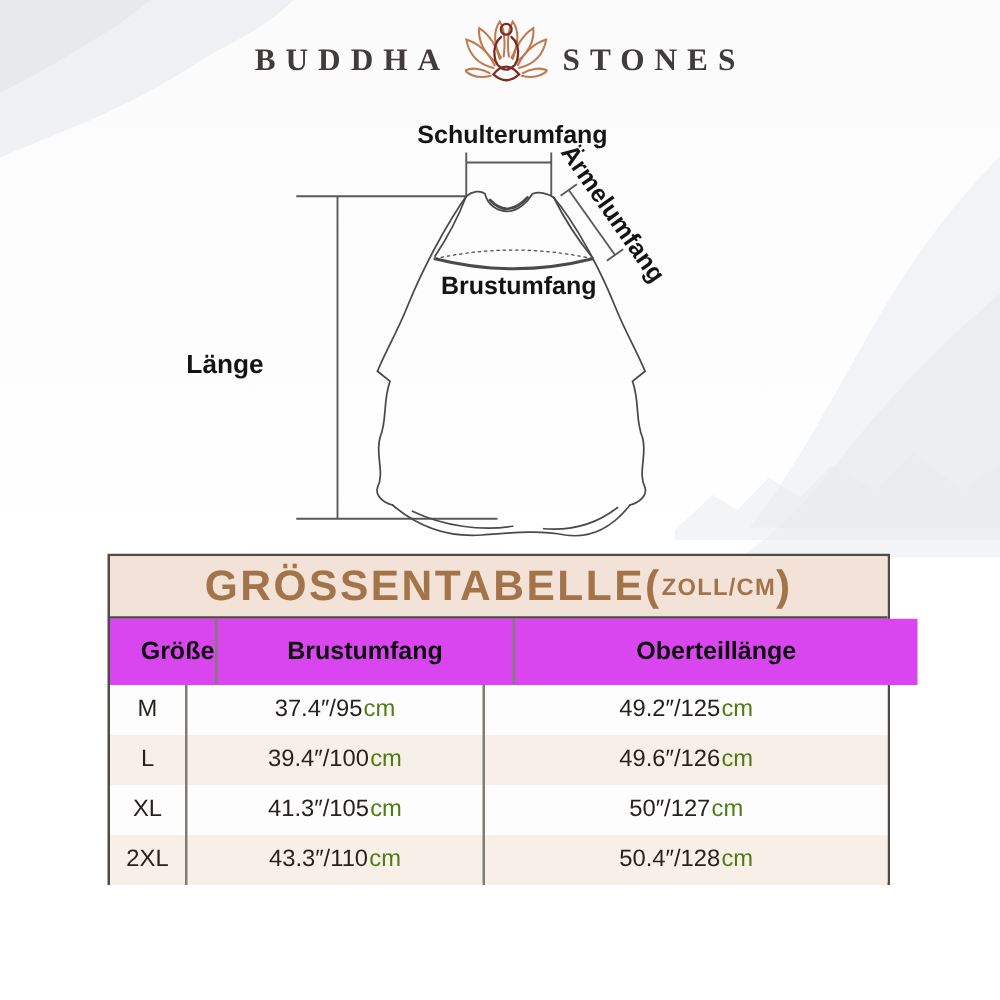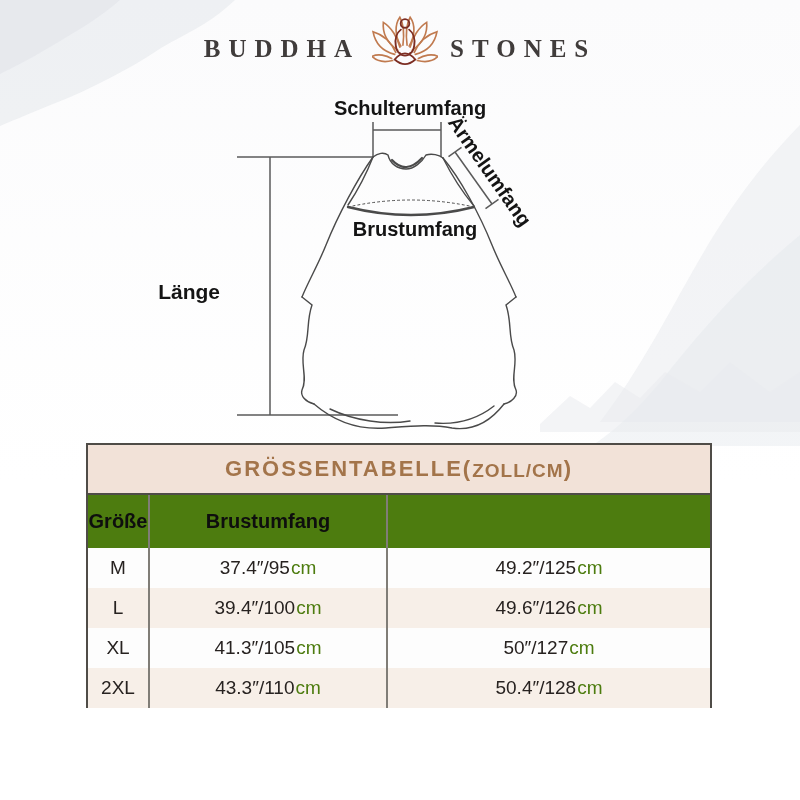--- a/index.html
+++ b/index.html
@@ -16,31 +16,31 @@
              letter-spacing:8px;font-weight:600;padding-top:14px;}
   .lotus{width:66px;height:62px;}
 
   
   .diagram{position:absolute;left:0;top:0;width:800px;height:440px;}
   .garment-svg{position:absolute;left:130px;top:90px;}
   .lbl{position:absolute;font-weight:bold;color:#141414;font-size:20px;white-space:nowrap;}
   .lbl.shoulder{left:320px;top:97px;width:180px;text-align:center;}
   .lbl.sleeve{left:462px;top:112px;transform:rotate(55deg);transform-origin:left top;}
   .lbl.bust{left:340px;top:218px;width:150px;text-align:center;}
-  .lbl.length{left:140px;top:280px;width:80px;text-align:right;font-size:21px;}
+  .lbl.length{left:140px;top:280px;width:80px;text-align:center;font-size:21px;}
 
   
   .size-table{position:absolute;left:86px;top:443px;width:626px;height:265px;
               border:2px solid #4f4c47;box-sizing:border-box;background:#fdfdfd;}
   .t-title{height:48px;background:#f2e2d8;border-bottom:2px solid #4f4c47;
            display:flex;align-items:center;justify-content:center;color:#a3744a;}
-  .t-main{font-size:22px;font-weight:bold;letter-spacing:2px;}
+  .t-main{font-size:34px;font-weight:bold;letter-spacing:2px;}
   .t-sub{font-size:19px;font-weight:bold;letter-spacing:1px;padding-top:4px;}
   .row{display:flex;width:100%;}
-  .t-head{height:53px;background:#4d7c0f;}
+  .t-head{height:53px;background:#d946ef;padding-left:24px;}
   .t-row{height:40px;background:#fdfdfd;}
   .t-row.alt{background:#f7efe8;}
   .c{display:flex;align-items:center;justify-content:center;box-sizing:border-box;
      color:#272220;font-size:19px;}
   .c1{width:62px;border-right:2px solid #807d77;}
   .c2{width:238px;border-right:2px solid #807d77;}
   .c3{flex:1;}
   .th{font-weight:bold;font-size:20px;color:#0e0e0e;}
   .unit{color:#4d7c0f;margin-left:1px;}
 
@@ -124,20 +124,21 @@
 
   <section class="size-table">
     <div class="t-title">
       <span class="t-main">GRÖSSENTABELLE(</span>
         <span class="t-sub">ZOLL/CM</span>
         <span class="t-main">)</span>
     </div>
     <div class="row t-head">
       <div class="c c1 th">Größe</div>
       <div class="c c2 th">Brustumfang</div>
+      <div class="c c3 th">Oberteillänge</div>
     </div>
 
     <div class="row t-row">
       <div class="c c1">M</div>
       <div class="c c2">
           <span>37.4″/95</span>
           <span class="unit">cm</span>
         </div>
       <div class="c c3">
           <span>49.2″/125</span>

